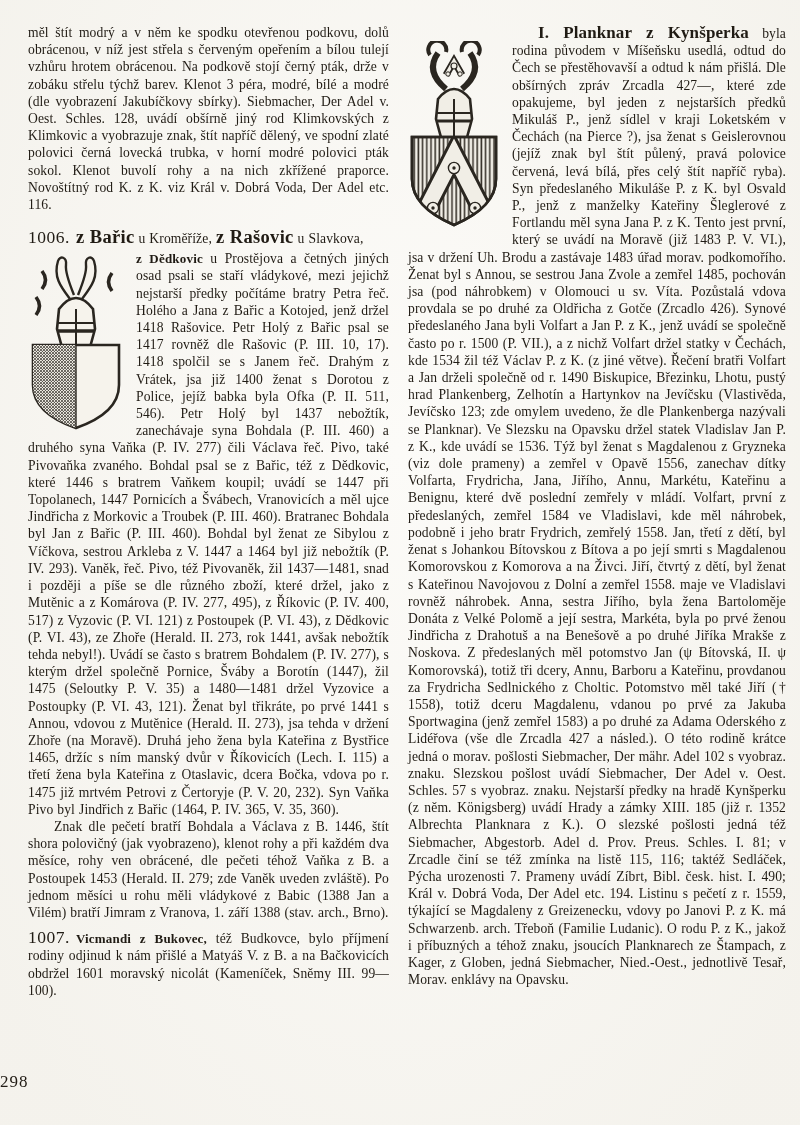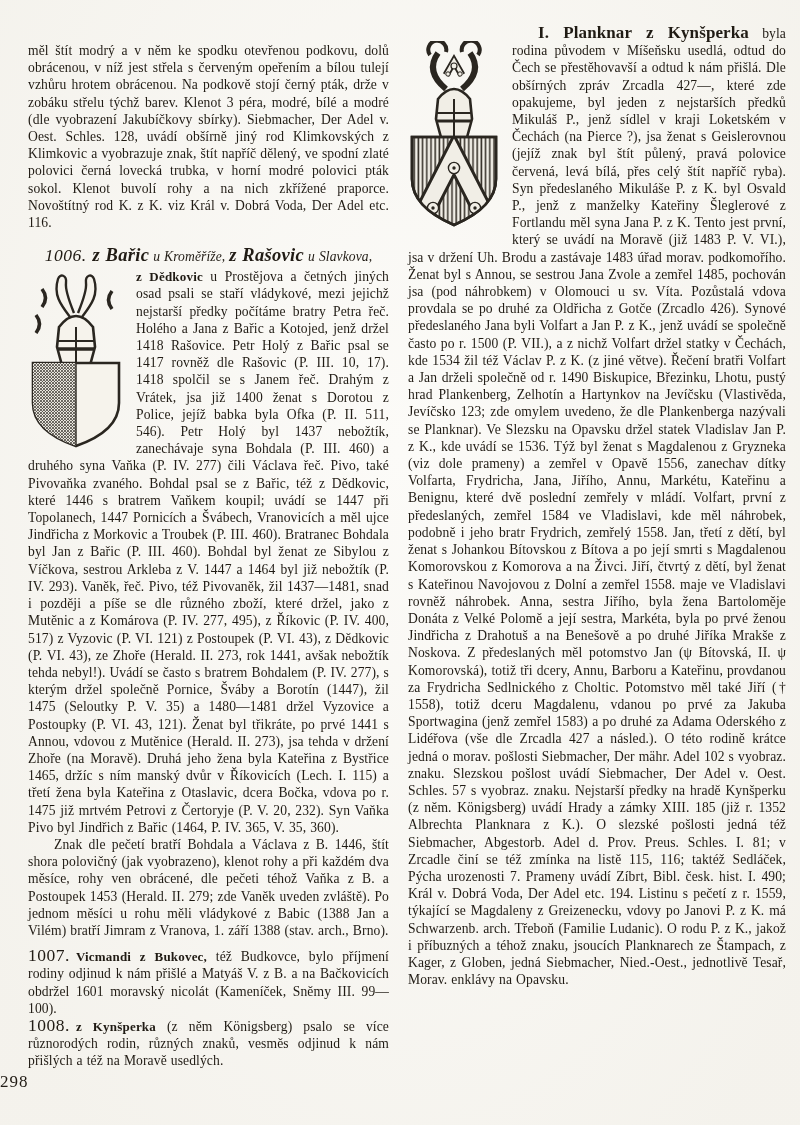--- a/index.html
+++ b/index.html
@@ -24,25 +24,25 @@
   .col-left  { width: 361px; }
   .col-right { width: 378px; }
   p {
     margin: 0;
     font-size: 13.6px;
     line-height: 17.2px;
     text-align: justify;
     letter-spacing: 0.1px;
     word-spacing: 0.5px;
   }
-  .sp-after { margin-bottom: 13px; margin-top: 18px; }
+  .sp-after { margin-bottom: 13px; }
   .sp-after-sm { margin-bottom: 8px; }
   .indent { text-indent: 26px; }
   .b { font-weight: normal; }
-  .entry-head { line-height: 22px; white-space: nowrap; text-align: center; font-style: italic; }
+  .entry-head { line-height: 22px; white-space: nowrap; text-align: left; }
   .e-num { font-size: 17.5px; letter-spacing: 0.5px; margin-right: 6px; }
   .e-name { font-weight: bold; font-size: 18.5px; letter-spacing: 0.3px; }
   .e-name-sm { font-weight: bold; font-size: 13px; letter-spacing: 0.2px; }
   .lead-bold { font-weight: bold; font-size: 17px; }
   .fig {
     float: left;
     margin: 3px 12px 3px 0;
   }
   .fig svg { display: block; }
   .fig-planknar { margin-top: 17px; }
@@ -109,25 +109,20 @@
           <span class="b">Znak</span><span> dle pečetí bratří Bohdala a Václava z B. 1446, štít shora polovičný (jak vyobrazeno), klenot rohy a při každém dva měsíce, rohy ven obrácené, dle pečeti téhož Vaňka z B. a Postoupek 1453 (Herald. II. 279; zde Vaněk uveden zvláště). Po jednom měsíci u rohu měli vládykové z Babic (1388 Jan a Vilém) bratří Jimram z Vranova, 1. září 1388 (stav. arch., Brno).</span>
         </p>
       </div>
 
       <div>
         <p>
           <span class="e-num">1007.</span><span class="e-name-sm">Vicmandi z Bukovec,</span><span> též Budkovce, bylo příjmení rodiny odjinud k nám přišlé a Matyáš V. z B. a na Bačkovicích obdržel 1601 moravský nicolát (Kameníček, Sněmy III. 99—100).</span>
         </p>
       </div>
 
-      <div>
-        <p>
-          <span class="e-num">1008.</span><span class="e-name-sm">z Kynšperka</span><span> (z něm Königsberg) psalo se více různorodých rodin, různých znaků, vesměs odjinud k nám přišlých a též na Moravě usedlých.</span>
-        </p>
-      </div>
     </div>
 
     <div class="col col-right">
       <div>
         <p class="indent">
           <span class="fig fig-planknar">
 
             <svg width="92" height="188" viewBox="0 0 92 188">
               <defs>
                 <pattern id="hatch" width="4.2" height="4.2" patternUnits="userSpaceOnUse">

